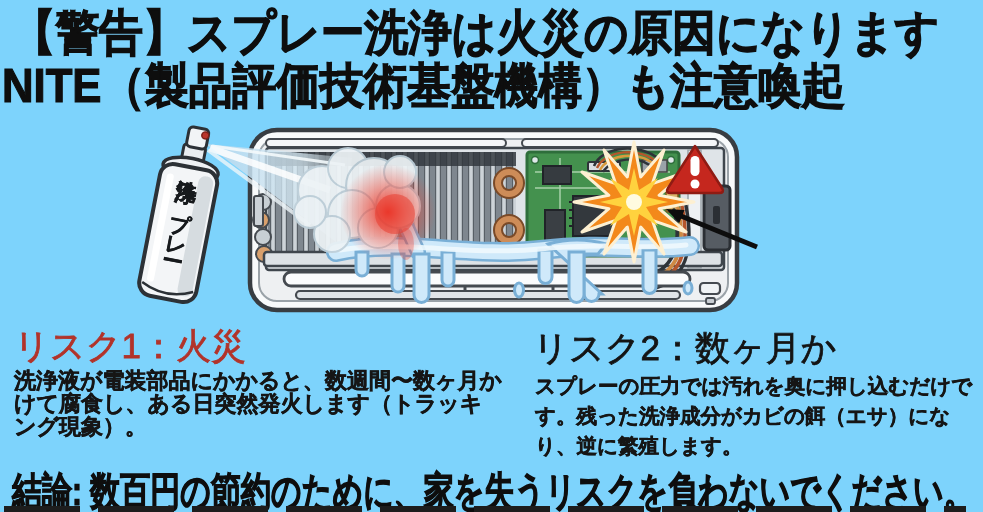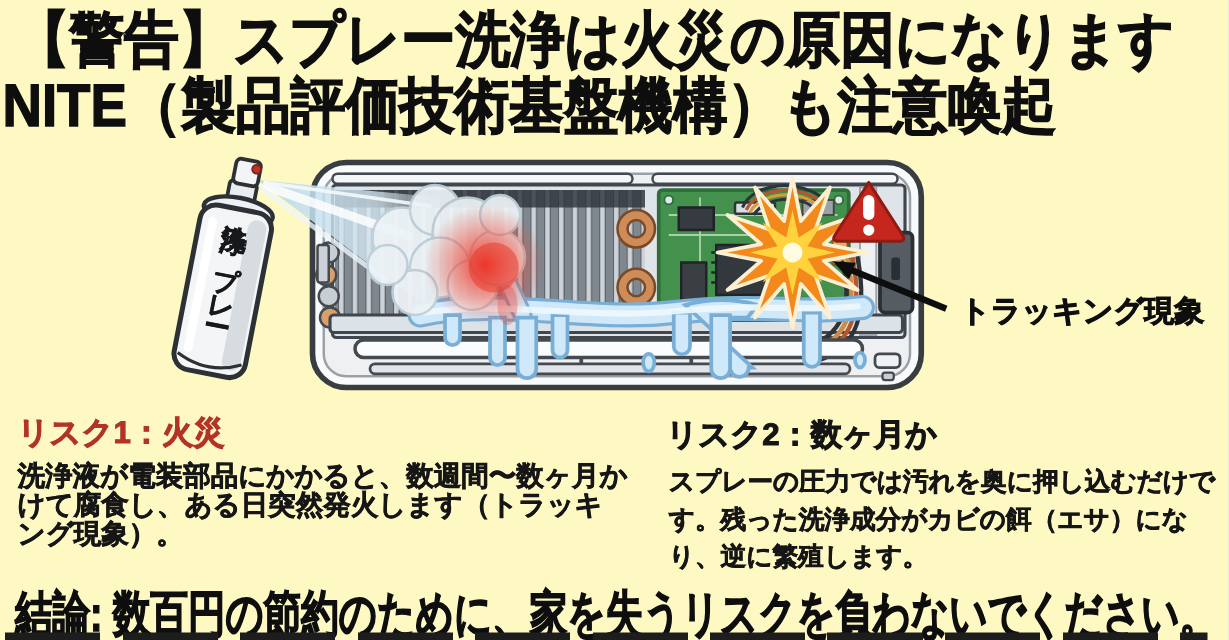--- a/index.html
+++ b/index.html
@@ -1,29 +1,29 @@
 <!DOCTYPE html>
 <html><head>
 <meta charset="utf-8">
 <style>
   html,body{margin:0;padding:0;background:#cfdfe2;}
   .stage{
     position:relative;width:983px;height:512px;overflow:hidden;
-    background:#fef9c3;
+    background:#7dd3fc;
     font-family:"Liberation Sans","DejaVu Sans",sans-serif;
     color:#101010;
   }
   .abs{position:absolute;}
   .title{
     font-weight:900;font-size:48px;line-height:50px;white-space:nowrap;
     transform:scaleX(.91);transform-origin:0 0;color:#0e0e0e;
     -webkit-text-stroke:1.2px #0e0e0e;
   }
   .risk-heading{
-    font-weight:700;font-size:25px;line-height:34px;white-space:nowrap;
+    font-weight:400;font-size:35px;line-height:34px;white-space:nowrap;
     -webkit-text-stroke:.8px currentColor;
   }
   .risk-body{
     font-weight:700;color:#161616;white-space:pre-line;
     -webkit-text-stroke:.5px #161616;
   }
   .risk-body.r1{font-size:22px;line-height:23px;}
   .risk-body.r2{font-size:20.5px;line-height:30px;}
   .conclusion{
     font-weight:900;font-size:40px;white-space:nowrap;color:#0e0e0e;
@@ -239,21 +239,20 @@
     </g>
 
     <g>
       <line x1="757" y1="247" x2="681" y2="216" stroke="#0d0d0d" stroke-width="5"></line>
       <polygon points="666,209 684.5,210.1 679.3,223.1" fill="#0d0d0d"></polygon>
     </g>
   </svg>
 
   <div class="abs can-label" style="left:164px;top:163px;height:142px">洗浄スプレー</div>
 
-  <div class="abs annotation" style="left:768px;top:233px">トラッキング現象</div>
 
   <div>
     <div class="abs risk-heading" style="left: 14px; top: 329px; color: rgb(178, 51, 42);">リスク1：火災</div>
     <div class="abs risk-body r1" style="left:14px;top:369px;width:520px">洗浄液が電装部品にかかると、数週間〜数ヶ月か
 けて腐食し、ある日突然発火します（トラッキ
 ング現象）。</div>
   </div>
 
   <div>
     <div class="abs risk-heading" style="left: 533px; top: 331px; color: rgb(20, 20, 20);">リスク2：数ヶ月か</div>

